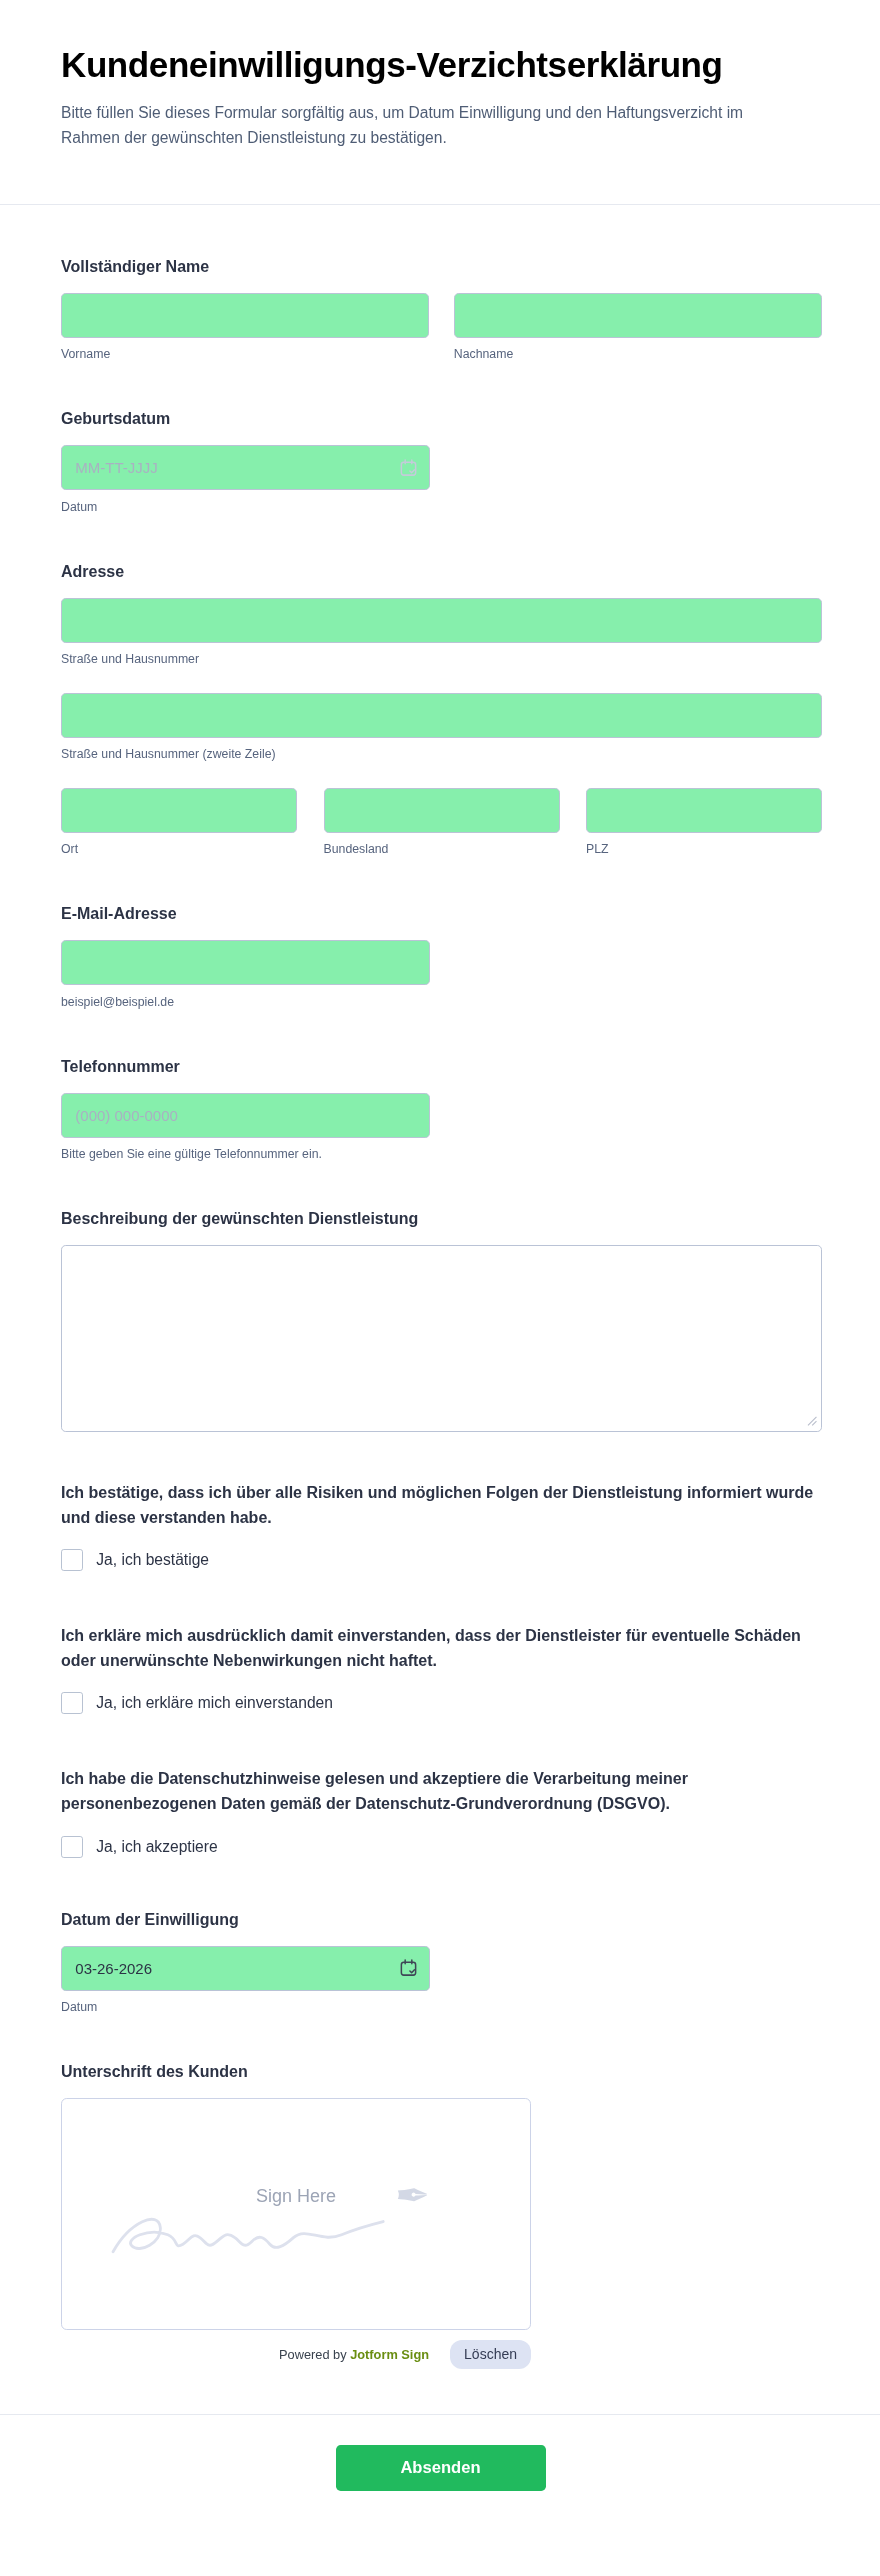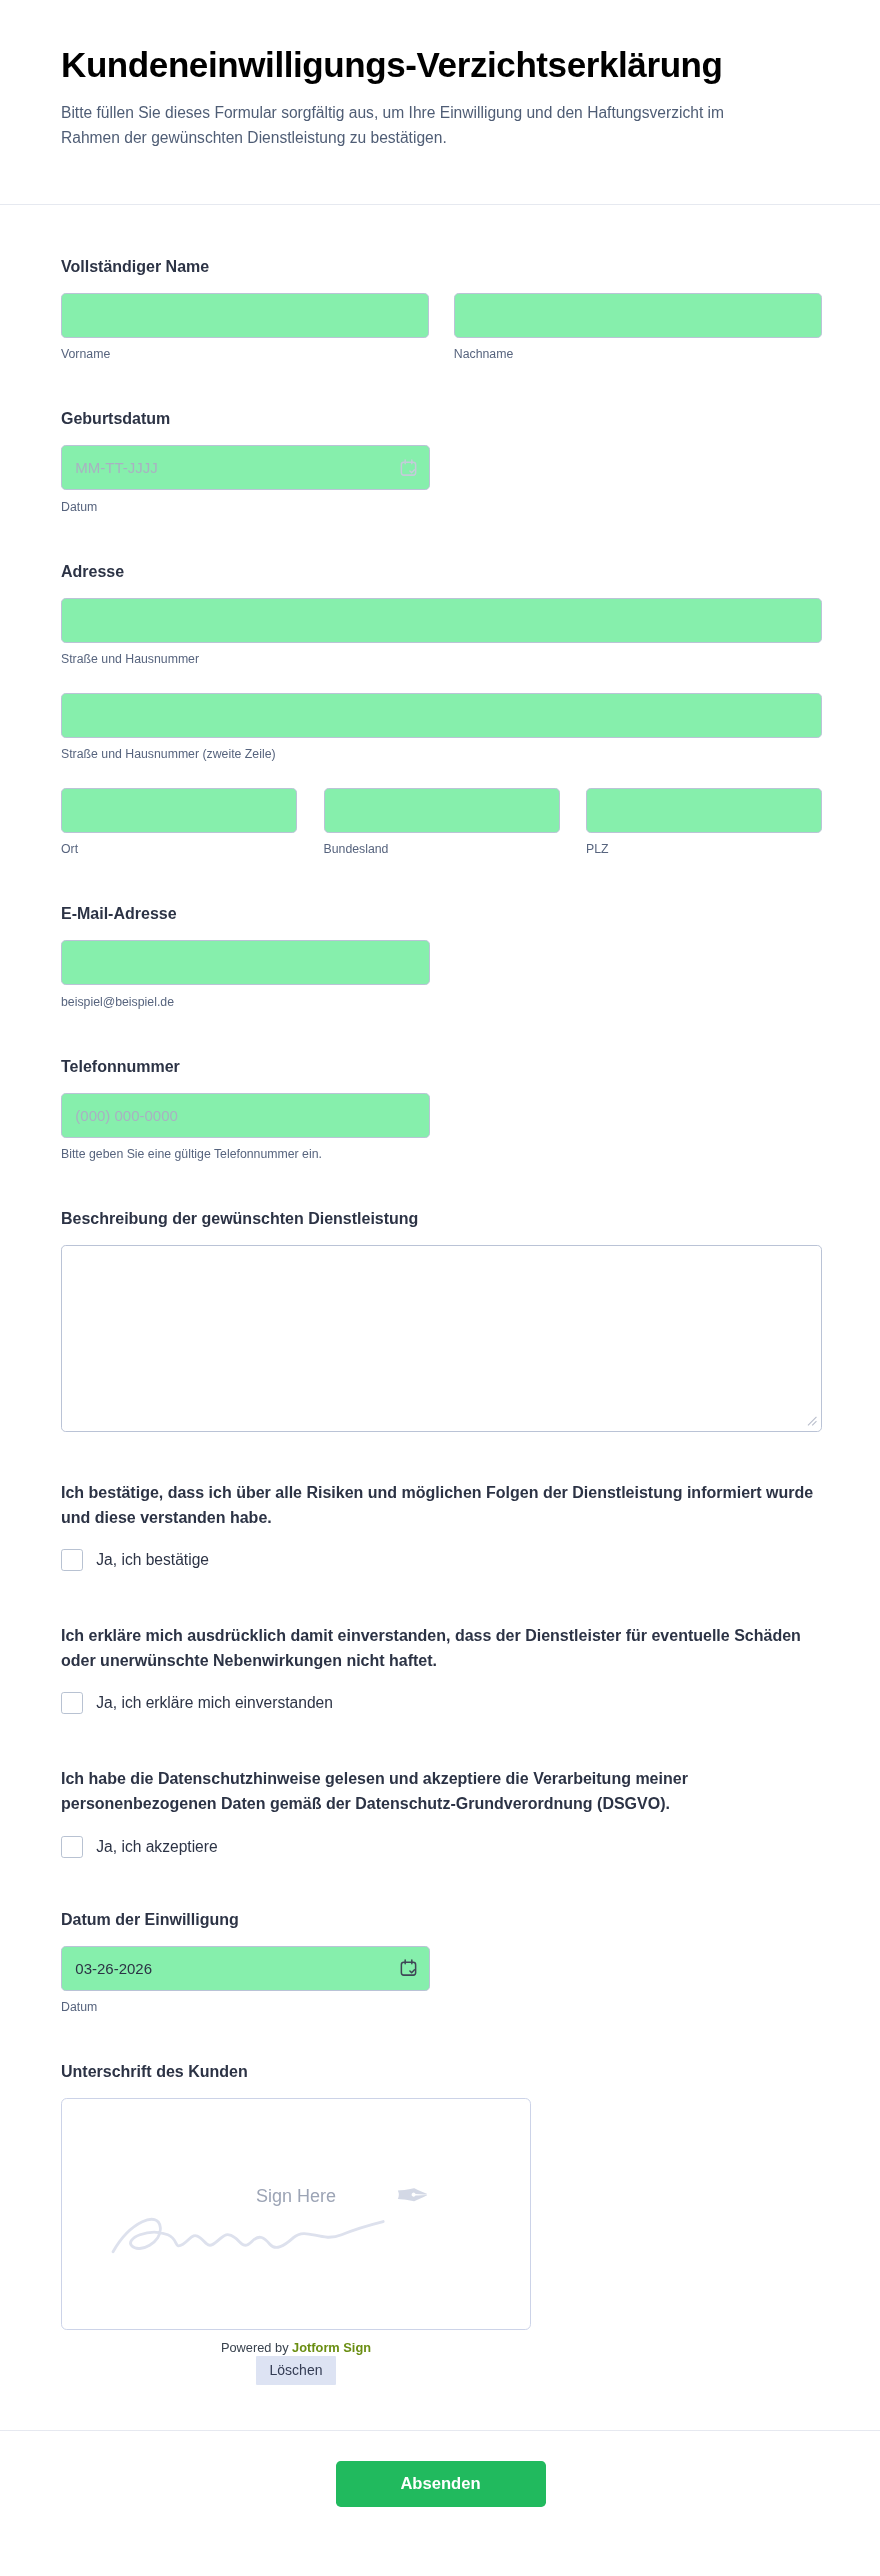--- a/index.html
+++ b/index.html
@@ -159,34 +159,33 @@
     color: #d3d8e5;
     transform: rotate(0deg);
     pointer-events: none;
     line-height: 1;
   }
   .sig-footer {
     width: 470px;
     display: flex;
     justify-content: flex-end;
     align-items: center;
-    gap: 1px;
+    gap: 21px;
     margin-top: 9.5px;
-    flex-direction: column;
   }
   .powered-by { font-size: 12.8px; color: #39424e; }
   .powered-by b { color: #6a8e12; }
   .clear-btn {
     border: none;
     background: #dde3f3;
     color: #343c54;
     font-family: "Liberation Sans", sans-serif;
     font-size: 14px;
     padding: 6.6px 14px;
-    border-radius: 1px;
+    border-radius: 12px;
     cursor: pointer;
   }
   
   .form-footer {
     border-top: 0.9px solid #e6e9f0;
     padding: 30px 0 57px 0;
     text-align: center;
   }
   .submit-btn {
     display: inline-block;
@@ -200,21 +199,21 @@
     font-size: 16.6px;
     font-weight: 700;
     cursor: pointer;
   }
 </style>
 </head>
 <body>
 
 <div class="form-header">
   <h1 class="form-title">Kundeneinwilligungs-Verzichtserklärung</h1>
-  <p class="form-subtitle">Bitte füllen Sie dieses Formular sorgfältig aus, um Ihre Einwilligung und den Haftungsverzicht im Rahmen der gewünschten Dienstleistung zu bestätigen.</p>
+  <p class="form-subtitle">Bitte füllen Sie dieses Formular sorgfältig aus, um Datum Einwilligung und den Haftungsverzicht im Rahmen der gewünschten Dienstleistung zu bestätigen.</p>
 </div>
 
 <div class="form-body">
 
   <div class="q">
     <div class="q-label">Vollständiger Name</div>
     <div class="row gap26">
       <div class="col">
         <input type="text" class="tb noicon" style="">
         <div class="sublabel">Vorname</div>

